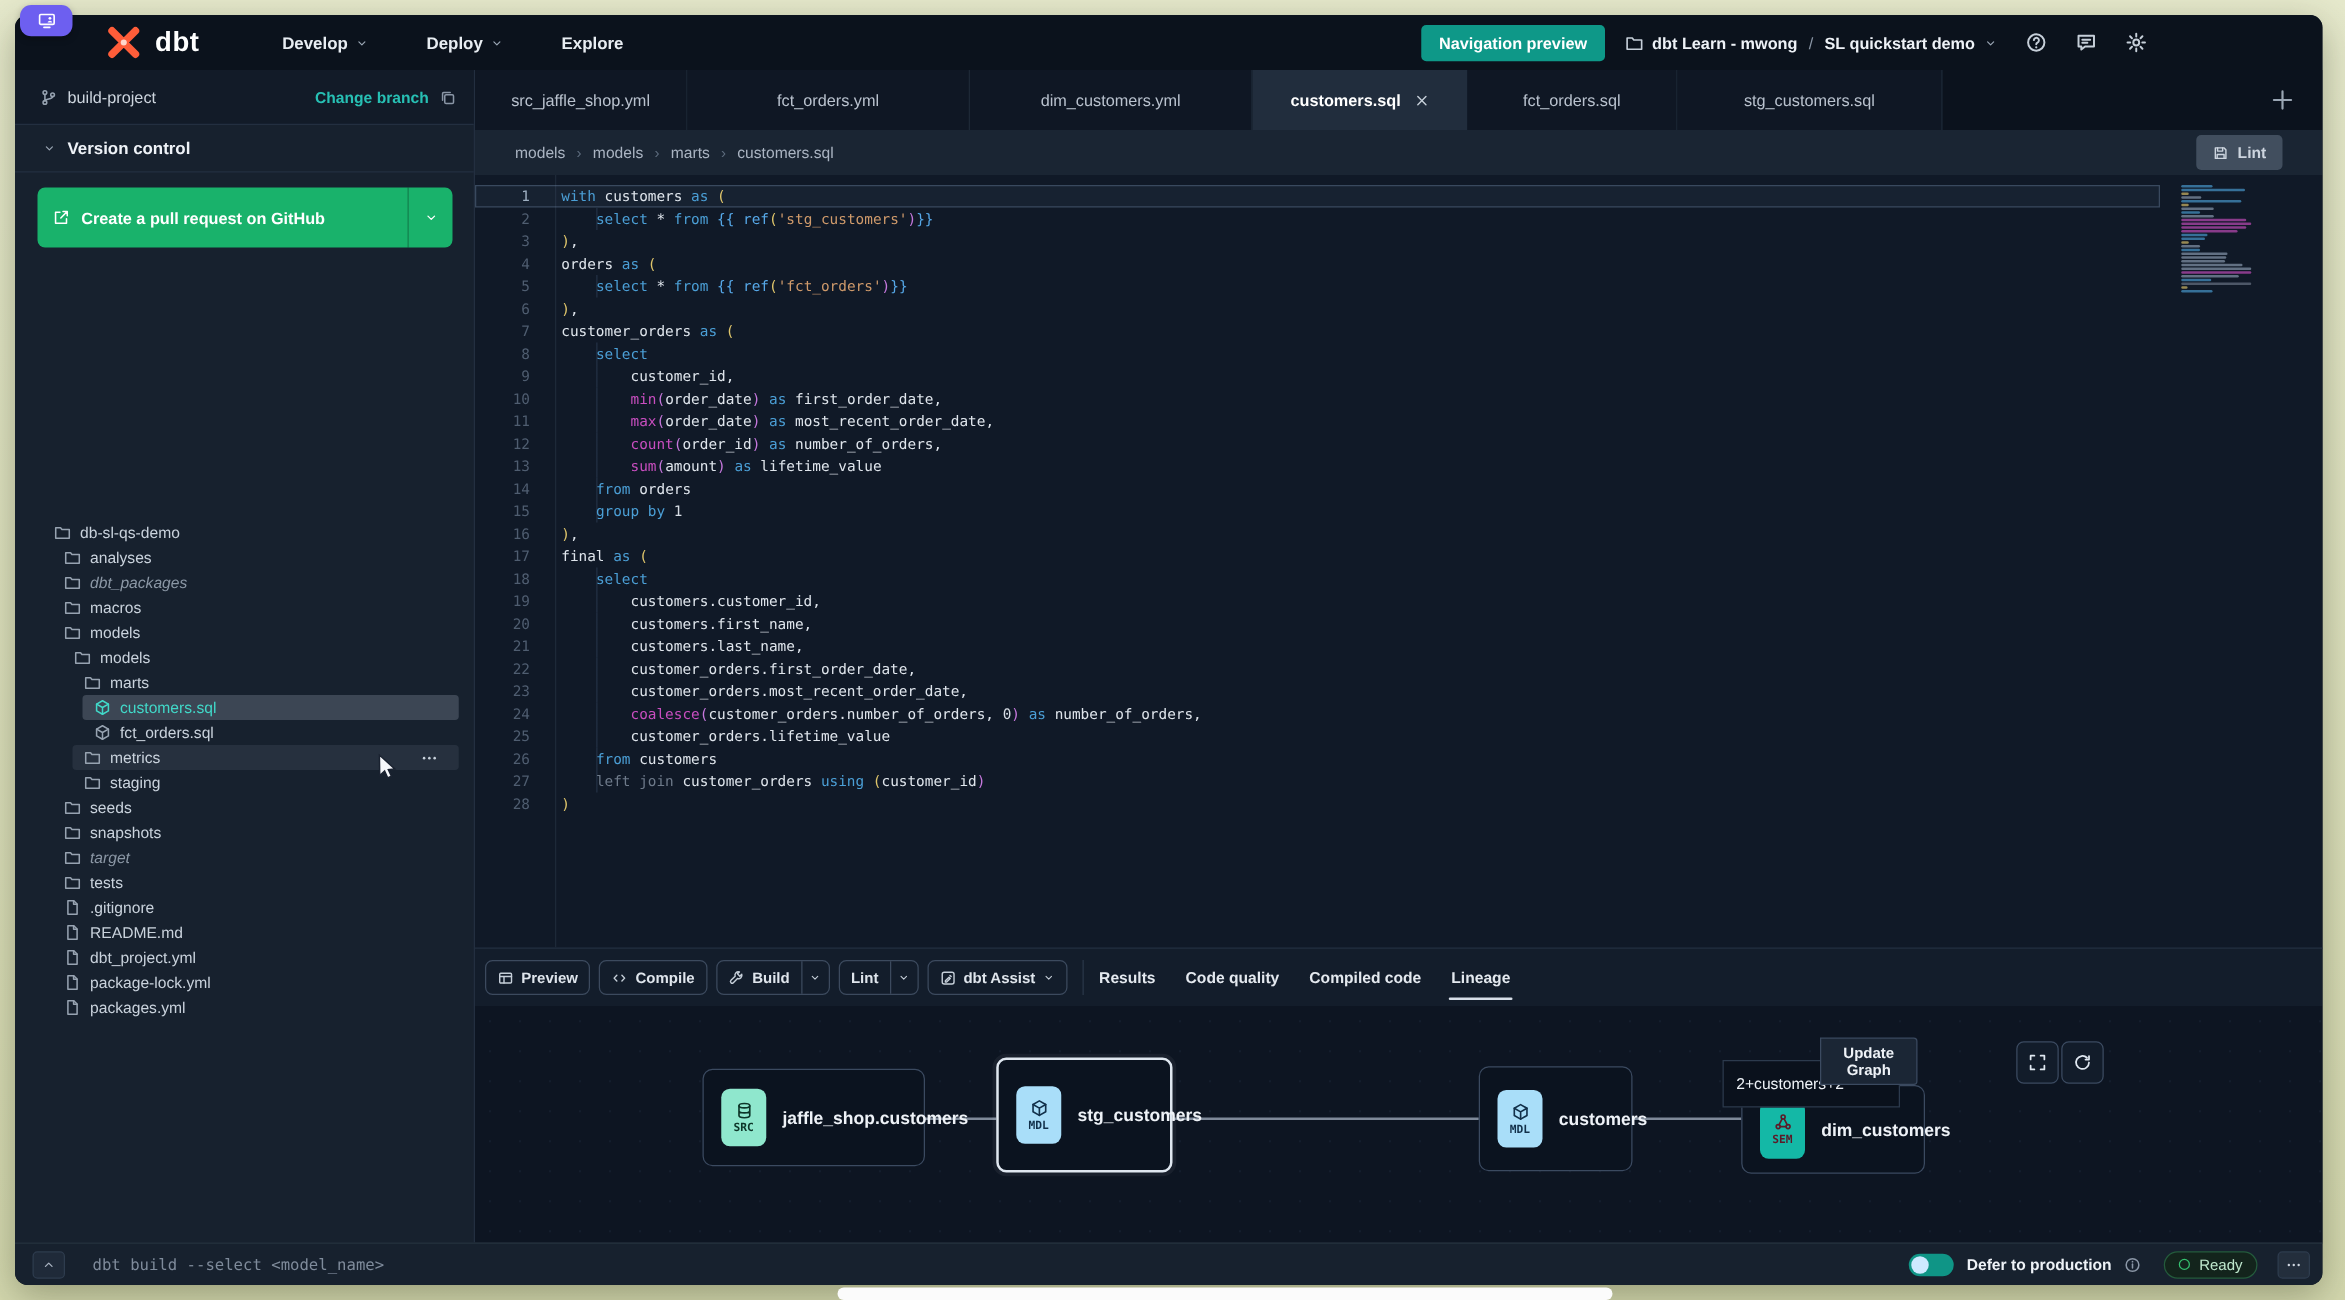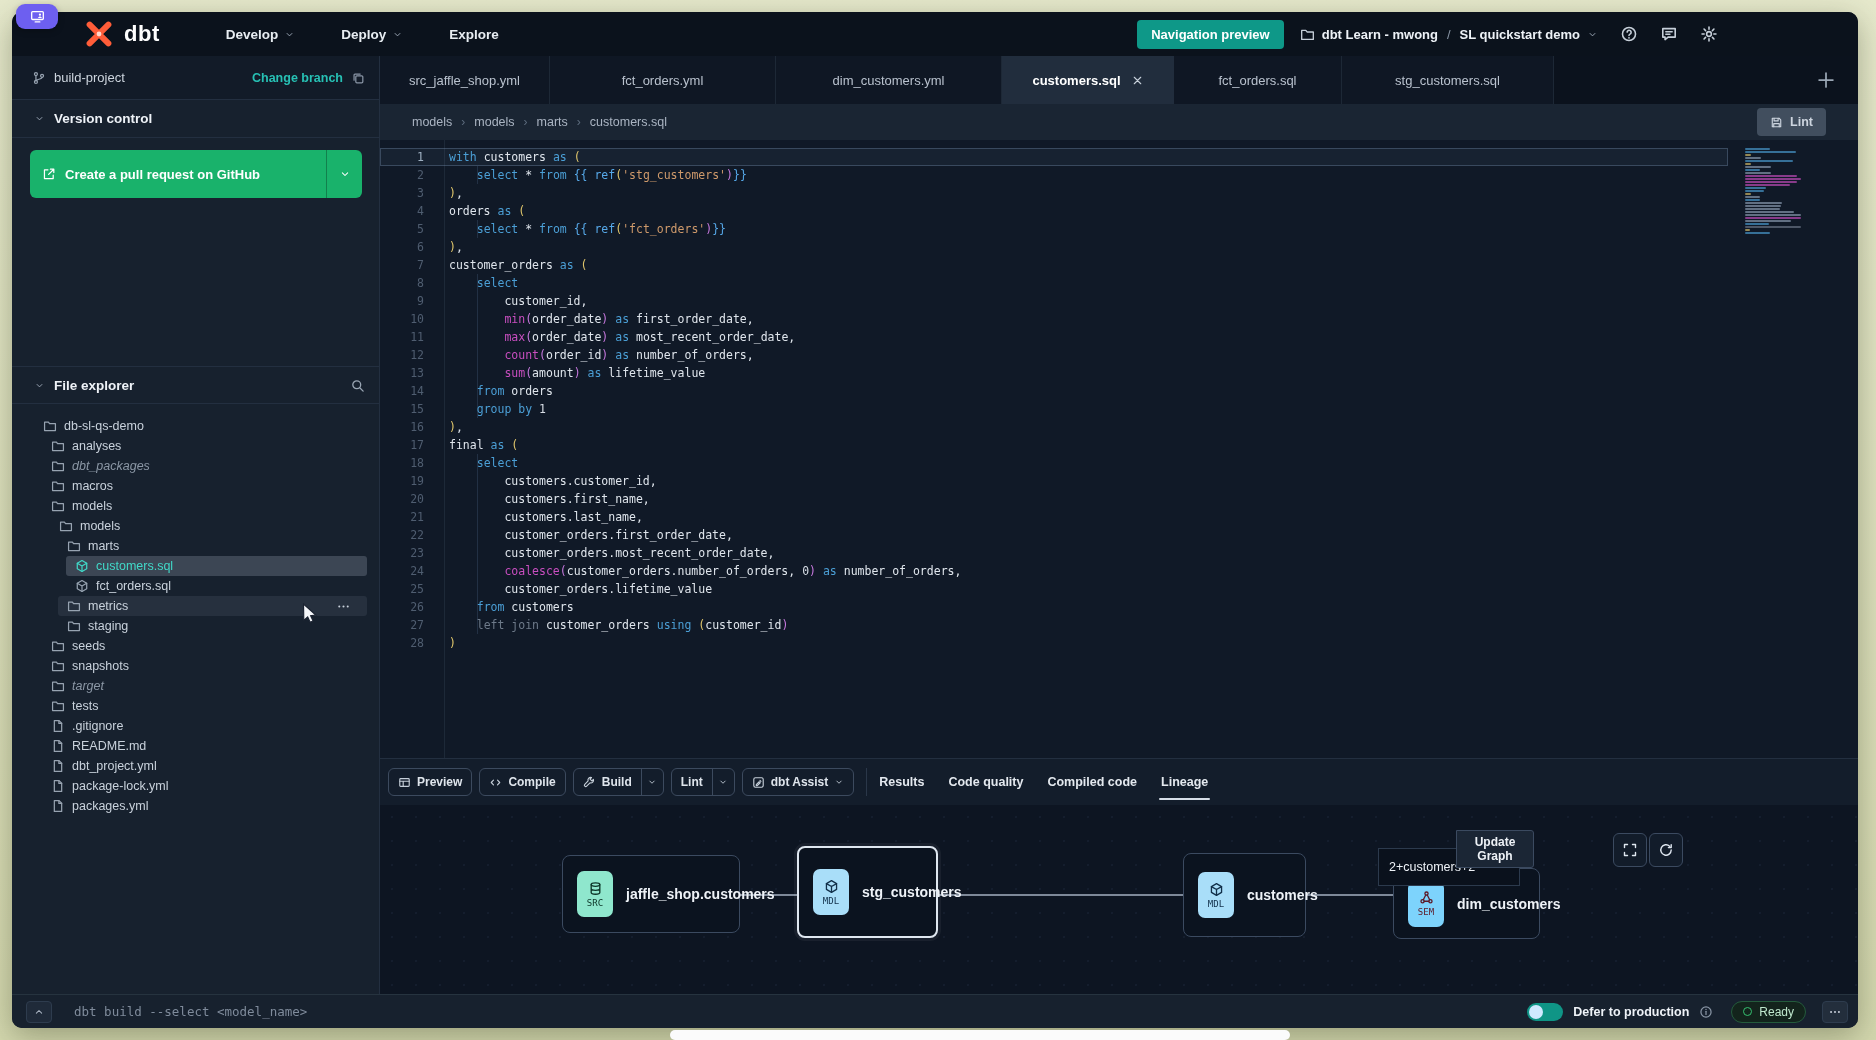--- a/index.html
+++ b/index.html
@@ -109,21 +109,21 @@
   .panel-tab{ position:relative; font-size:12.5px; font-weight:600; color:#e4e9ef; height:100%; display:flex; align-items:center;}
   .panel-tab.active::after{ content:""; position:absolute; left:-2px; right:-2px; bottom:5px; height:2px; background:#d7dee8; border-radius:1px;}
   
   .lineage{ position:absolute; left:0; top:749px; right:0; bottom:0; background:#0d1522;
     background-image:radial-gradient(rgba(70,90,120,.13) 1px, transparent 1px); background-size:24px 24px;}
   .lin-node{ position:absolute; background:#0b131f; border:1.5px solid #3b4a60; border-radius:8px;
     display:flex; align-items:center; gap:13px; padding:0 14px;}
   .lin-node.selected{ border:2px solid #dfe7f0; box-shadow:0 0 0 3px rgba(255,255,255,.05);}
   .lin-badge{ width:36px; height:46px; border-radius:7px; display:flex; flex-direction:column; align-items:center; justify-content:center; gap:2px; flex:none;}
   .lin-badge .icn{ width:15px; height:15px;}
-  .lin-badge .bl{ font-size:9px; font-weight:400; font-family:"DejaVu Sans Mono", monospace;}
+  .lin-badge .bl{ font-size:9px; font-weight:700; font-family:"DejaVu Sans Mono", monospace;}
   .lin-label{ font-size:14px; font-weight:600; color:#eef2f7; white-space:nowrap;}
   .lin-edge{ position:absolute; height:1.5px; background:#7e8999;}
   .lin-search{ position:absolute; left:998px; top:43px; width:142px; height:38px; background:#0a111c;
     border:1px solid #2c3a4d; display:flex; align-items:center; padding:0 10px; font-size:12.5px; color:#eef2f7; z-index:6;}
   .lin-update{ position:absolute; left:1076px; top:25px; width:78px; height:38px; background:#1b2635;
     border:1px solid #3b4a60; color:#eef2f7; font-size:12px; font-weight:600; z-index:6; border-radius:0 3px 3px 0;}
   .lin-ctl{ position:absolute; top:28px; width:34px; height:34px; background:#121c2a; border:1px solid #3b4a60;
     border-radius:6px; color:#dfe7f0; display:flex; align-items:center; justify-content:center; z-index:6;}
   .lin-ctl .icn{ width:16px; height:16px;}
   
@@ -269,34 +269,20 @@
         <span>Create a pull request on GitHub</span>
       </div>
       <div class="pr-caret">
         <span class="chev">
             <svg viewBox="0 0 16 16" fill="none" stroke="currentColor" stroke-width="1.4" stroke-linecap="round" stroke-linejoin="round">
               <path d="M4.5 6.5L8 10l3.5-3.5"></path>
             </svg>
           </span>
       </div>
     </div>
-    <div class="section-hdr fe-hdr">
-      <span class="chev">
-          <svg viewBox="0 0 16 16" fill="none" stroke="currentColor" stroke-width="1.4" stroke-linecap="round" stroke-linejoin="round">
-            <path d="M4.5 6.5L8 10l3.5-3.5"></path>
-          </svg>
-        </span>
-      <span>File explorer</span>
-      <span class="search">
-          <svg viewBox="0 0 16 16" fill="none" stroke="currentColor" stroke-width="1.4" stroke-linecap="round" stroke-linejoin="round">
-            <circle cx="7.2" cy="7.2" r="4.2"></circle>
-            <path d="M10.4 10.4L14 14"></path>
-          </svg>
-        </span>
-    </div>
     <div class="tree" id="tree">
         <div class="tree-row" style="padding-left: 31px;">
           <span class="icn">
             <svg viewBox="0 0 16 16" fill="none" stroke="currentColor" stroke-width="1.4" stroke-linecap="round" stroke-linejoin="round">
               <path d="M1.8 13.2V3.6h4.4l1.3 1.7h6.7v7.9z"></path>
             </svg>
           </span>
           <span class="lbl">db-sl-qs-demo</span>
         </div>
         <div class="tree-row" style="padding-left: 39px;">
@@ -723,21 +709,21 @@
               <svg viewBox="0 0 16 16" fill="none" stroke="currentColor" stroke-width="1.4" stroke-linecap="round" stroke-linejoin="round">
                 <path d="M8 1.8l5.4 3.1v6.2L8 14.2l-5.4-3.1V4.9z"></path>
                 <path d="M8 8l5.4-3.1M8 8L2.6 4.9M8 8v6.2"></path>
               </svg>
             </span>
             <span class="bl">MDL</span>
           </div>
           <span class="lin-label">customers</span>
         </div>
         <div class="lin-node" style="left: 1013px; top: 63px; width: 147px; height: 71px;">
-          <div class="lin-badge" style="background: #7dd3fc; color: rgb(92, 26, 40); text-align: center;">
+          <div class="lin-badge" style="background: #14b8a6; color: rgb(92, 26, 40); text-align: center;">
             <span class="icn">
               <svg viewBox="0 0 16 16" fill="none" stroke="currentColor" stroke-width="1.4" stroke-linecap="round" stroke-linejoin="round">
                 <circle cx="8" cy="3.8" r="1.7"></circle>
                 <circle cx="3.8" cy="12" r="1.7"></circle>
                 <circle cx="12.2" cy="12" r="1.7"></circle>
                 <path d="M7.2 5.3L4.6 10.4M8.8 5.3l2.6 5.1M5.5 12h5"></path>
               </svg>
             </span>
             <span class="bl">SEM</span>
           </div>

